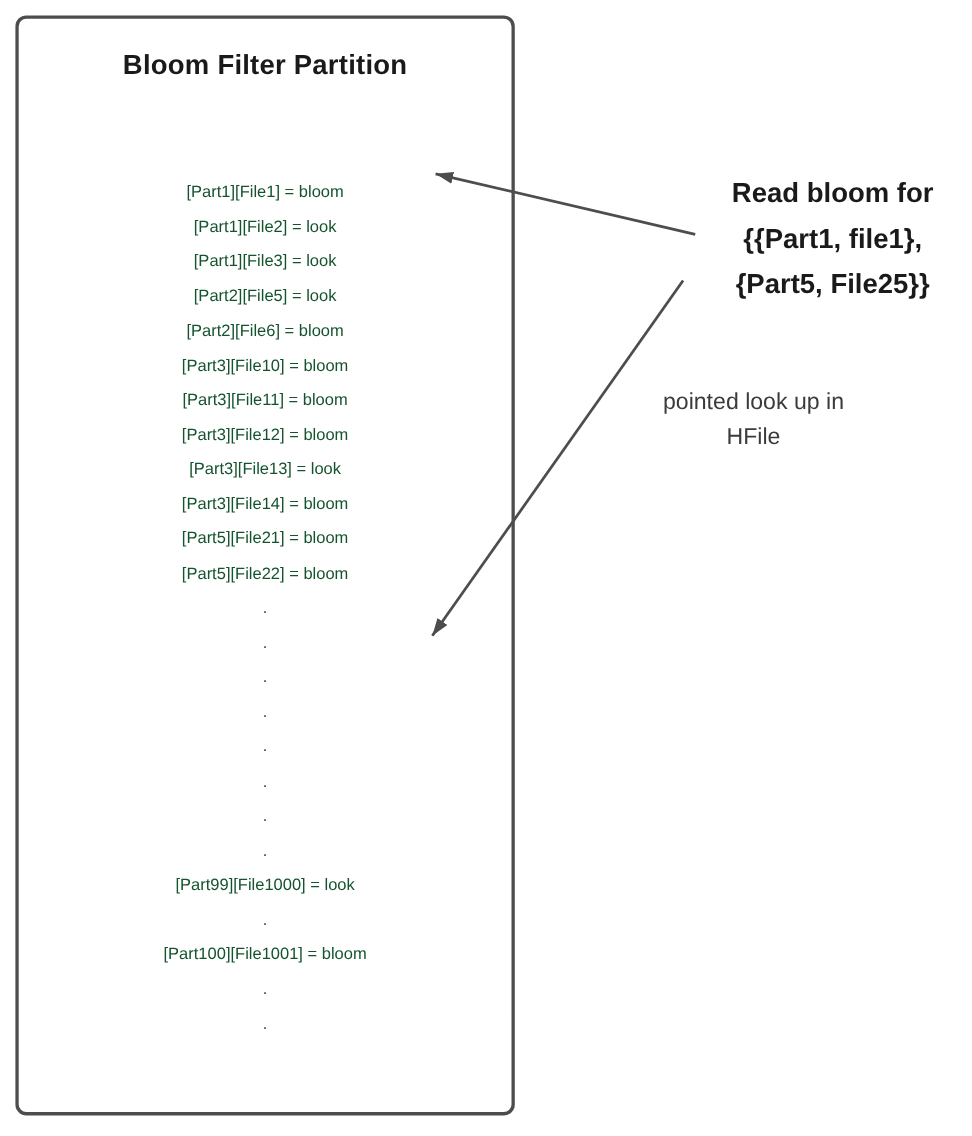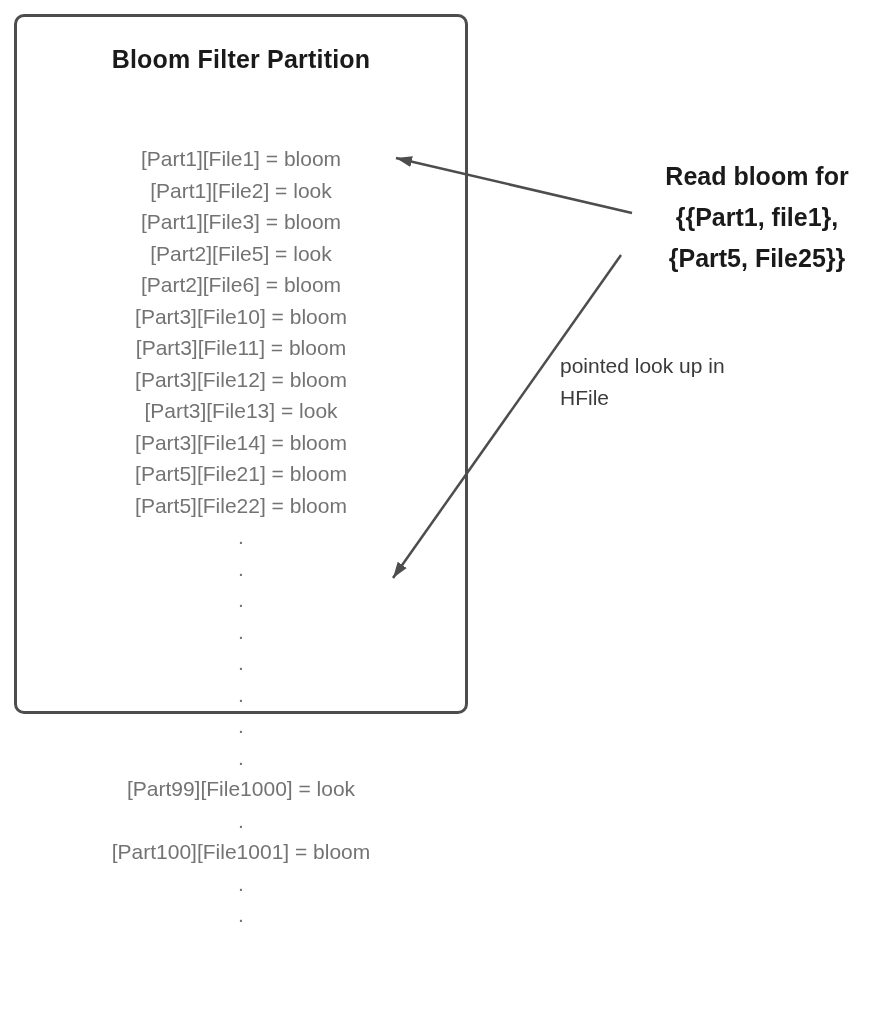--- a/index.html
+++ b/index.html
@@ -14,21 +14,21 @@
     width: 884px;
     height: 1033px;
     background: #ffffff;
     overflow: hidden;
   }
   .partition-box {
     position: absolute;
     left: 14px;
     top: 14px;
     width: 454px;
-    height: 700px;
+    height: 1000px;
     border: 3px solid #4d4d4d;
     border-radius: 10px;
     background: #ffffff;
     box-sizing: border-box;
   }
   .box-title {
     position: absolute;
     top: 28px;
     left: 0;
     right: 0;
@@ -36,27 +36,27 @@
     font-size: 25px;
     font-weight: bold;
     color: #1a1a1a;
     letter-spacing: 0.2px;
   }
   .entry-list {
     position: absolute;
     top: 126px;
     left: 0;
     right: 0;
-    margin: 0;
+    margin: 16px;
     padding: 0;
     list-style: none;
     text-align: center;
-    font-size: 21px;
+    font-size: 15px;
     line-height: 31.5px;
-    color: #737373;
+    color: #14532d;
   }
   .entry-list li {
     margin: 0;
     padding: 0;
   }
   .read-bloom-label {
     position: absolute;
     left: 620px;
     top: 156px;
     width: 274px;
@@ -65,21 +65,21 @@
     font-weight: bold;
     line-height: 41px;
     color: #1a1a1a;
     white-space: pre-line;
   }
   .pointed-lookup-label {
     position: absolute;
     left: 560px;
     top: 350px;
     width: 250px;
-    text-align: left;
+    text-align: center;
     font-size: 21px;
     line-height: 32px;
     color: #3b3b3b;
     white-space: pre-line;
   }
   .arrow-layer {
     position: absolute;
     left: 0;
     top: 0;
     width: 884px;
@@ -93,21 +93,21 @@
 <div class="stage">
 
   <div class="partition-box">
     <div class="box-title">Bloom Filter Partition</div>
     <ul class="entry-list">
 
         <li><span>[Part1][File1] = bloom</span></li>
 
         <li><span>[Part1][File2] = look</span></li>
 
-        <li><span>[Part1][File3] = bloom</span></li>
+        <li><span>[Part1][File3] = look</span></li>
 
         <li><span>[Part2][File5] = look</span></li>
 
         <li><span>[Part2][File6] = bloom</span></li>
 
 
         <li><span>[Part3][File10] = bloom</span></li>
 
         <li><span>[Part3][File11] = bloom</span></li>
 

